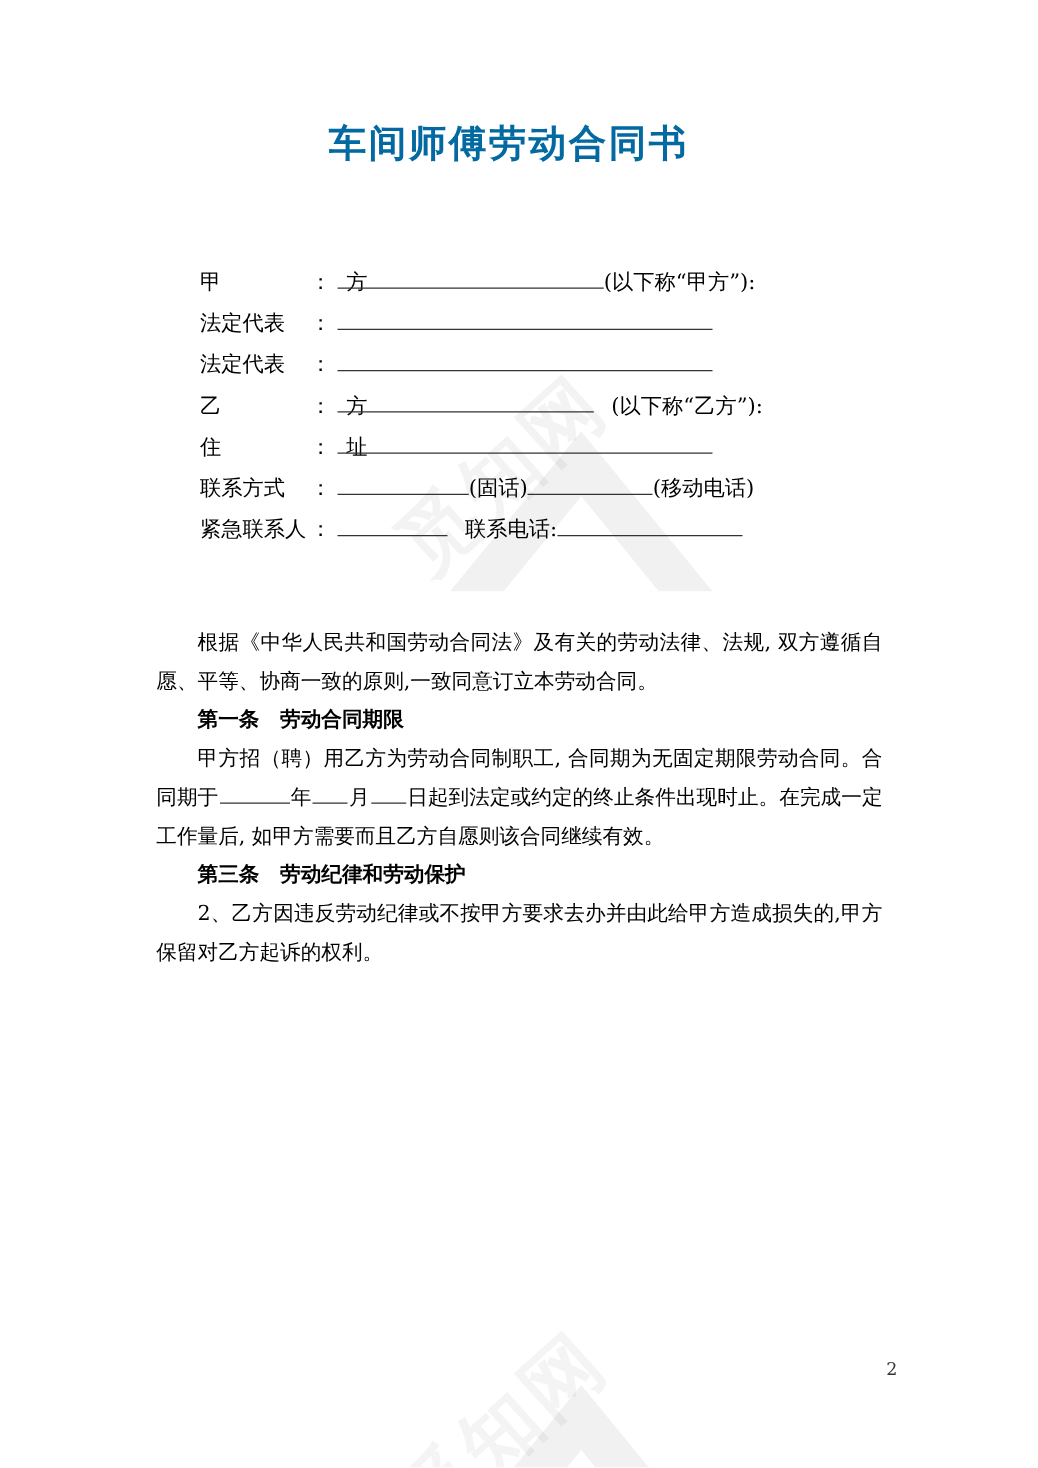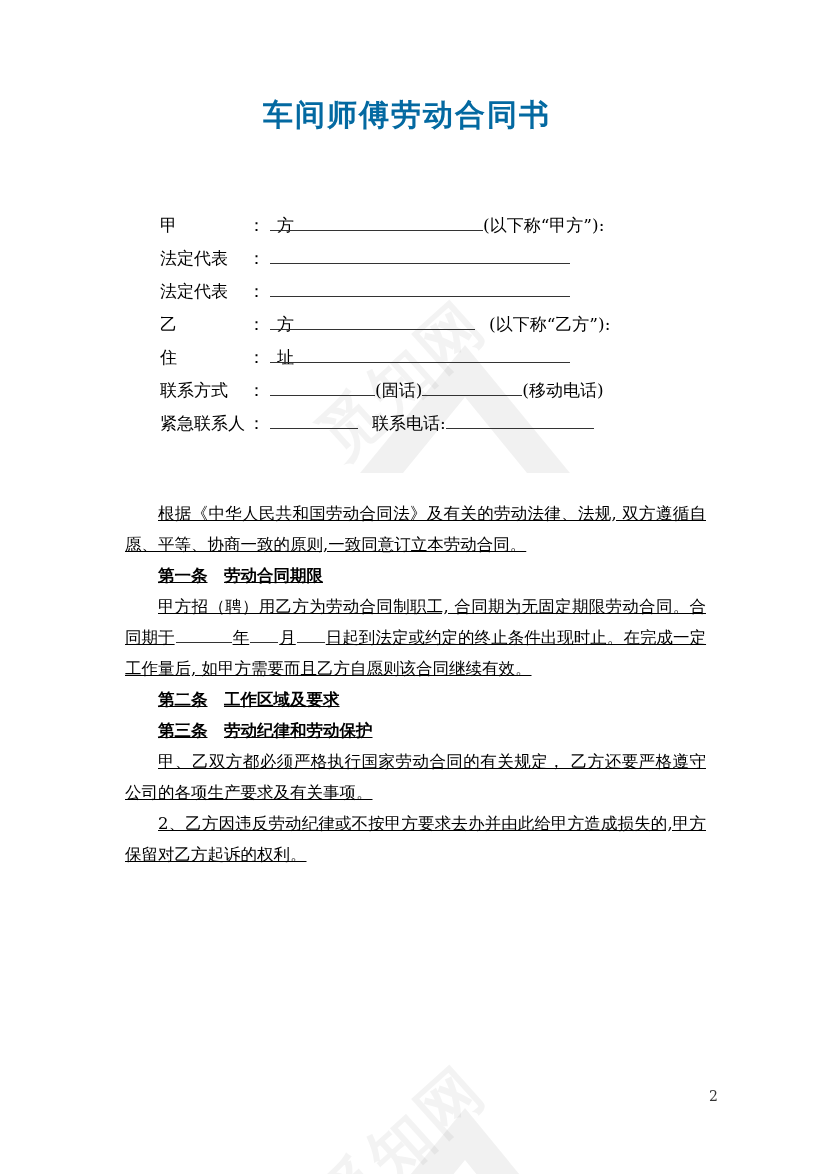--- a/index.html
+++ b/index.html
@@ -139,21 +139,20 @@
   
   .body-block {
     position: absolute;
     left: 125px;
     top: 498px;
     width: 581px;
     font-size: 16.5px;
     line-height: 31px;
     text-align: justify;
     text-justify: inter-ideograph;
-    text-decoration: underline;
   }
   .para {
     margin: 0;
     text-indent: 2em;
   }
   .heading {
     margin: 0;
     text-indent: 2em;
     font-family: "DejaVu Sans", "Liberation Sans", sans-serif;
     font-weight: 700;
@@ -254,26 +253,24 @@
     </div>
 
     <div class="body-block">
 
       <p class="para">根据《中华人民共和国劳动合同法》及有关的劳动法律、法规, 双方遵循自愿、平等、协商一致的原则,一致同意订立本劳动合同。</p>
 
       <p class="heading"><span>第一条</span><span class="h-gap"></span><span>劳动合同期限</span></p>
 
       <p class="para"><span>甲方招（聘）用乙方为劳动合同制职工, 合同期为无固定期限劳动合同。合同期于</span><span class="inline-blank ib-year"></span><span>年</span><span class="inline-blank ib-mon"></span><span>月</span><span class="inline-blank ib-day"></span><span>日起到法定或约定的终止条件出现时止。在完成一定工作量后, 如甲方需要而且乙方自愿则该合同继续有效。</span></p>
 
-      <p class="heading"><span>第二条</span><span class="h-gap"></span><span>工作区域及要求</span></p>
 
 
       <p class="heading"><span>第三条</span><span class="h-gap"></span><span>劳动纪律和劳动保护</span></p>
 
-      <p class="para">甲、乙双方都必须严格执行国家劳动合同的有关规定， 乙方还要严格遵守公司的各项生产要求及有关事项。</p>
 
       <p class="para">2、乙方因违反劳动纪律或不按甲方要求去办并由此给甲方造成损失的,甲方保留对乙方起诉的权利。</p>
 
     </div>
 
     <div class="page-number">2</div>
 
   </div>
 </div>
 

